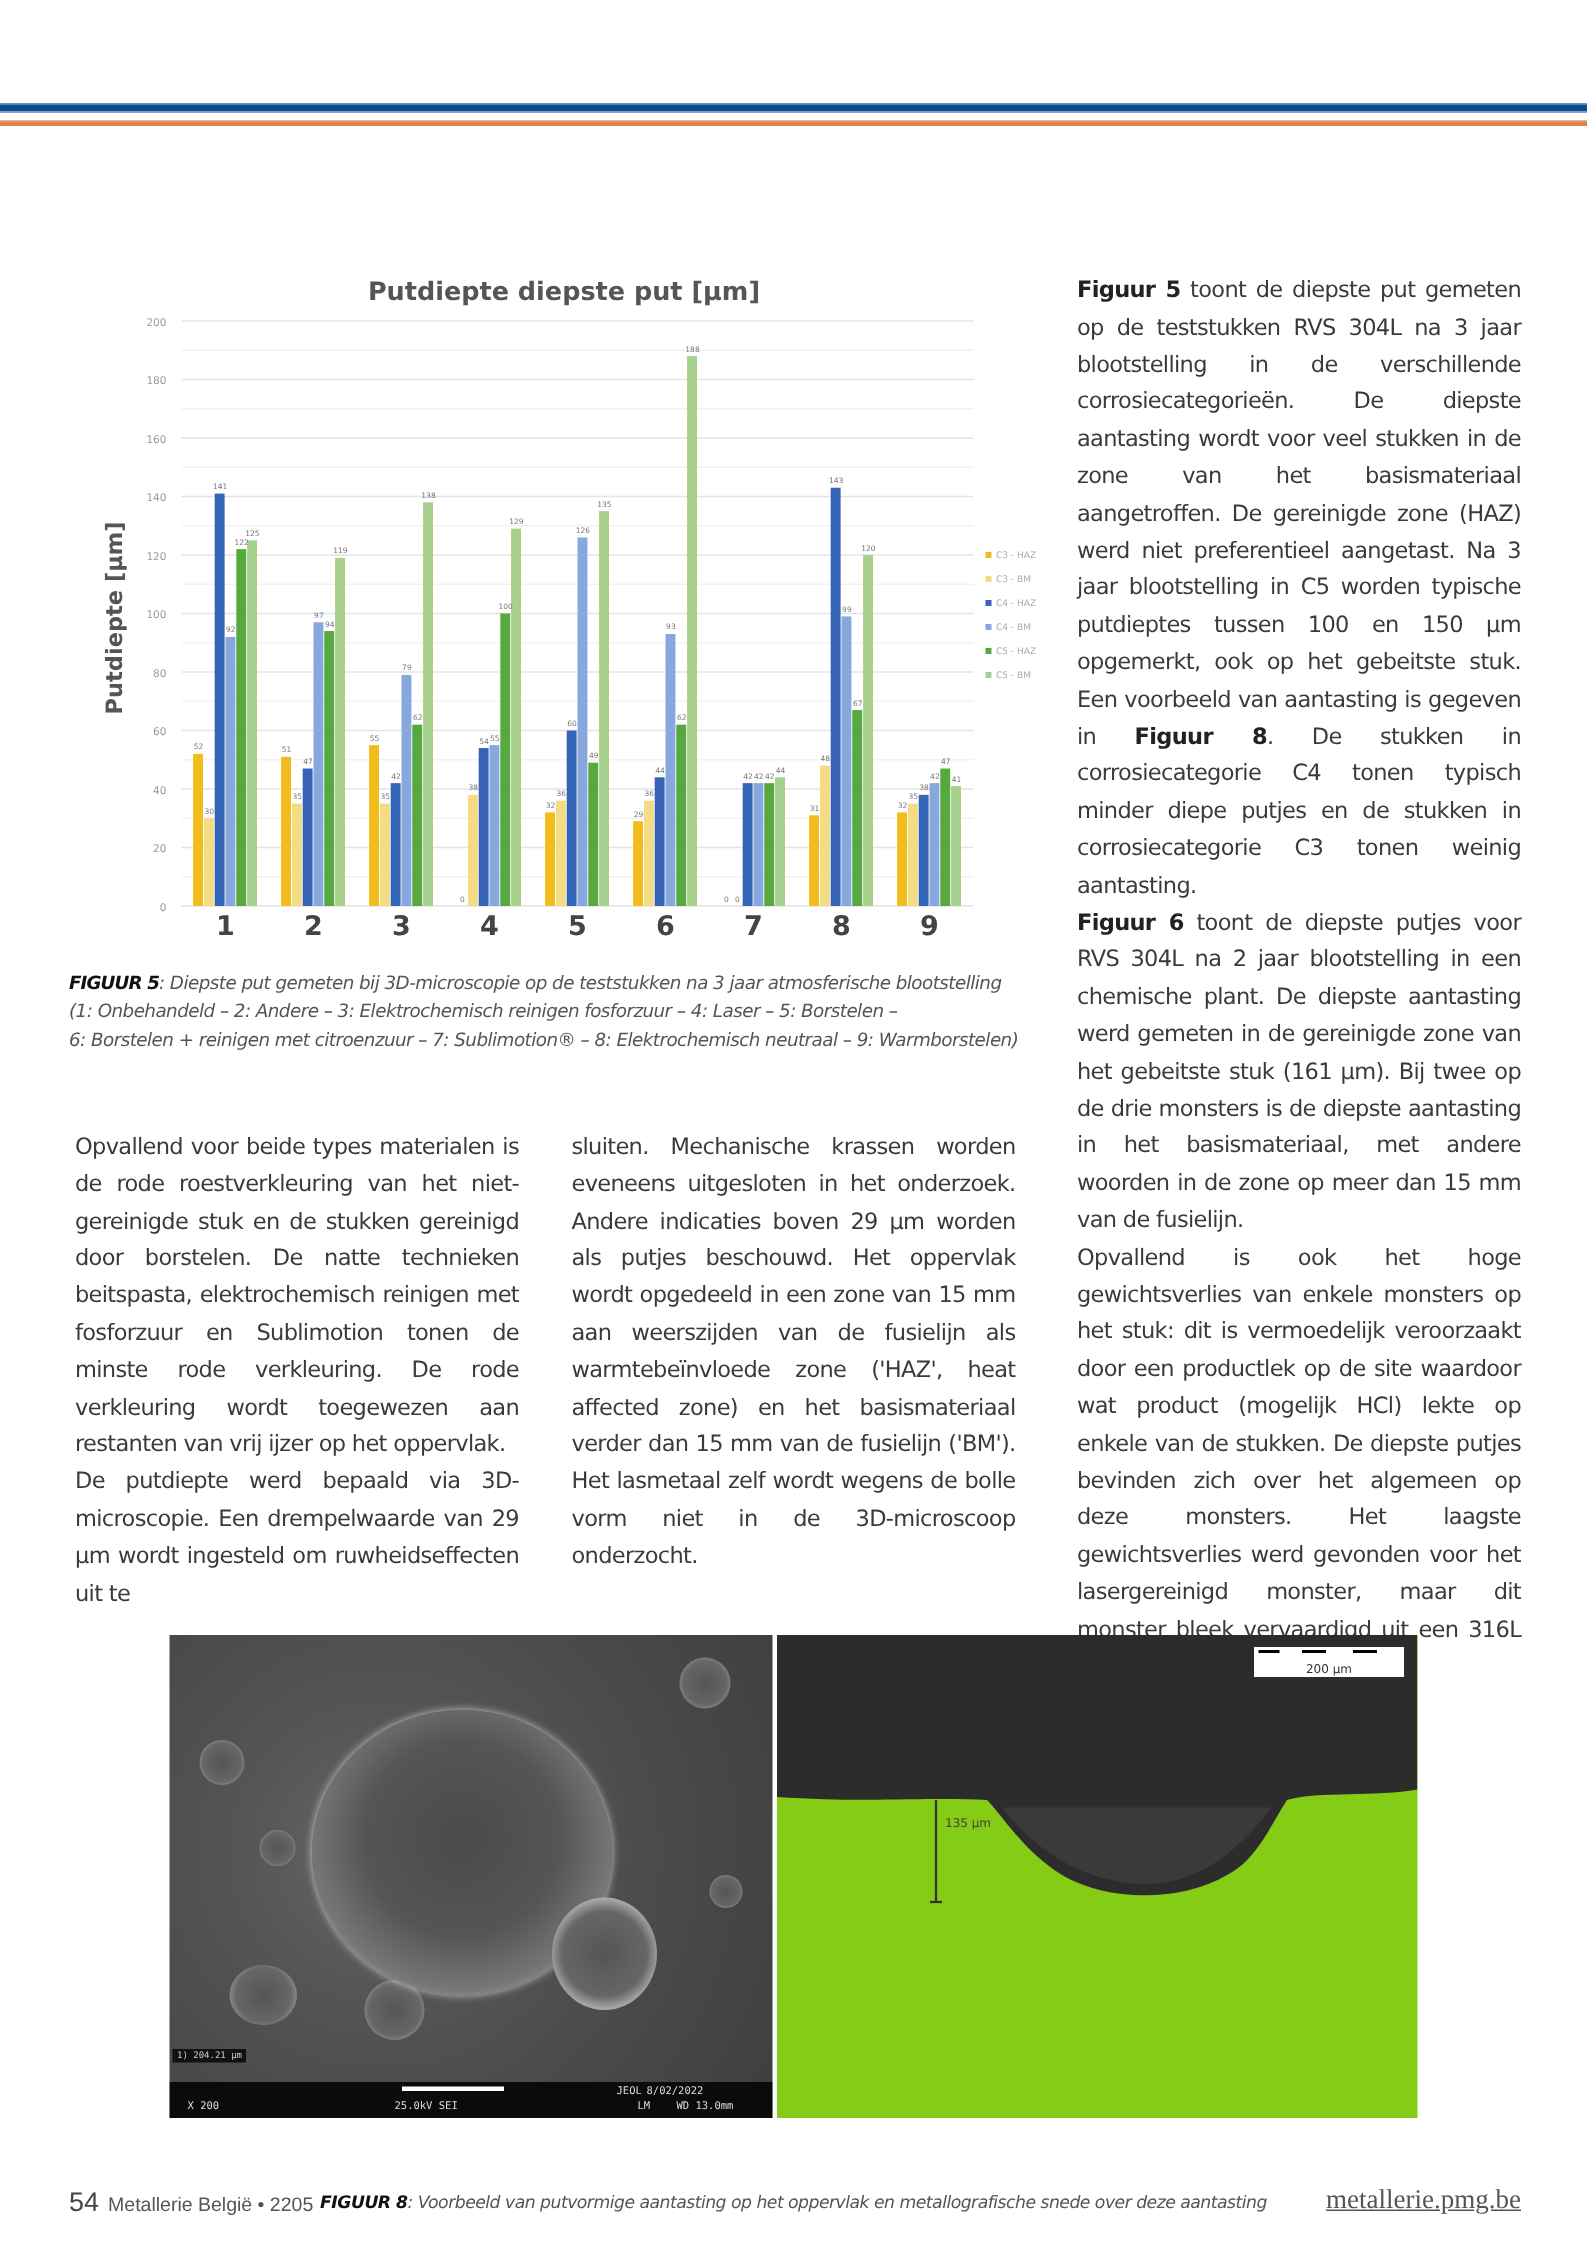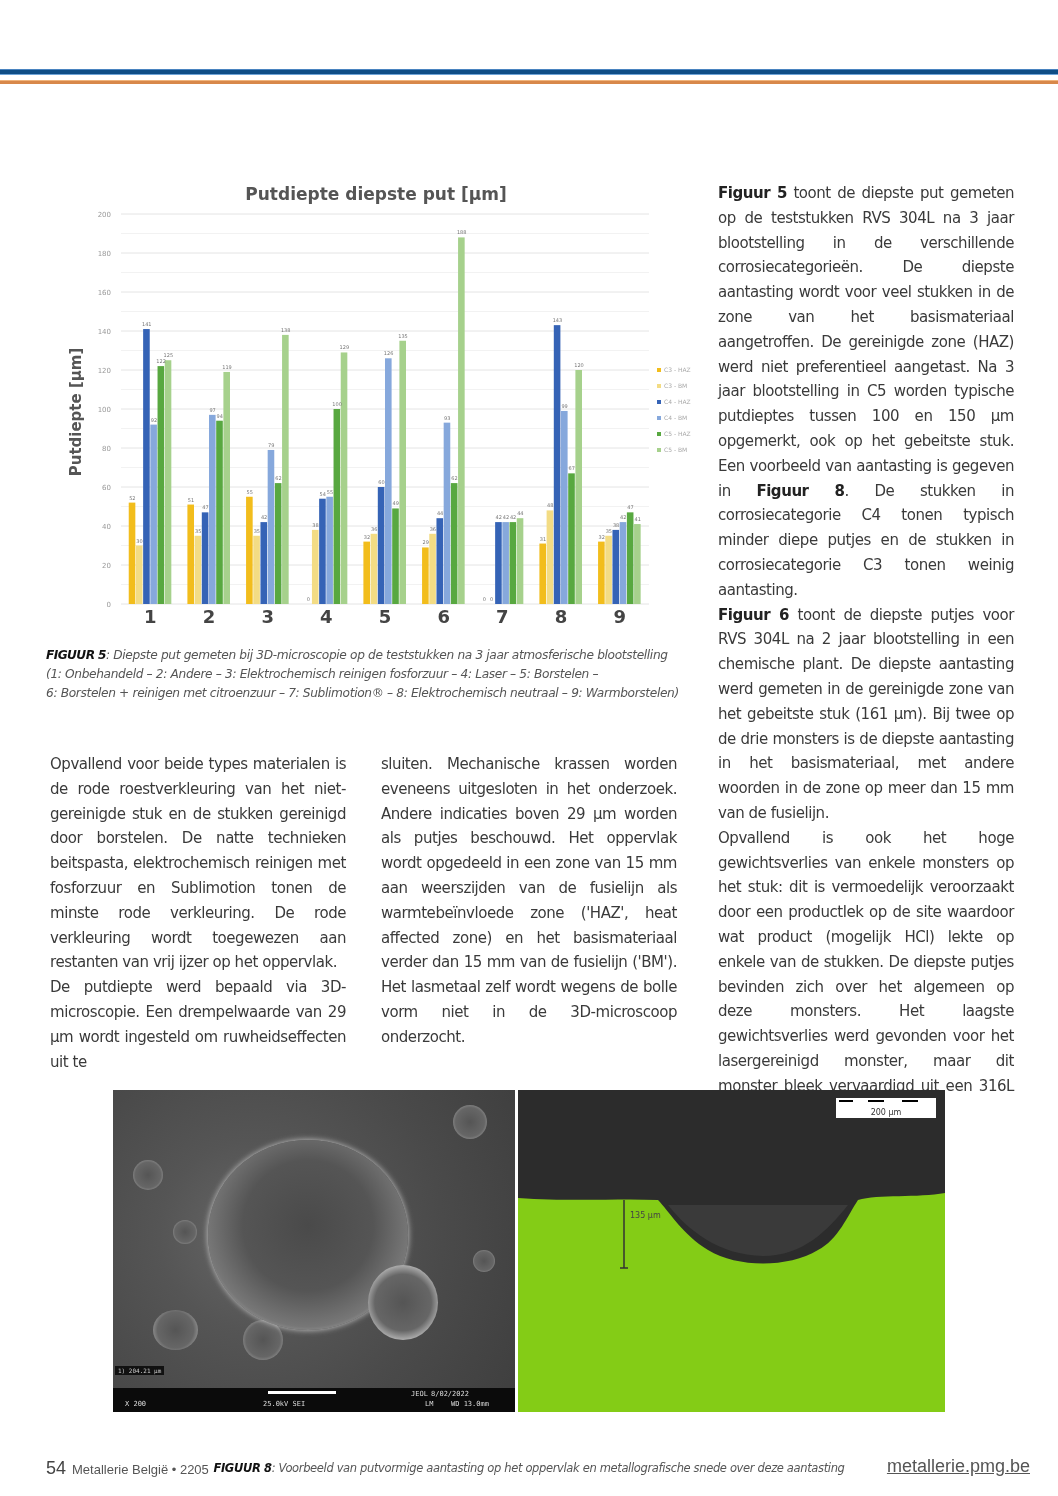--- a/index.html
+++ b/index.html
@@ -37,21 +37,21 @@
   .sem .meas { position: absolute; left: 2px; top: 276px; background: #111; color: #ccc; font-family: "DejaVu Sans Mono", monospace; font-size: 6px; padding: 1px 3px; }
 
   .metal { position: absolute; left: 405px; top: 0; width: 427px; height: 322px; background: #84cc16; overflow: hidden; }
   .metal svg { width: 100%; height: 100%; }
 
   .caption8 { position: absolute; left: 0; top: 1425px; width: 1058px; text-align: center; font-size: 11.5px; color: #555; font-style: italic; letter-spacing: -0.35px; margin-top: 36px; }
   .caption8 .fig { font-weight: bold; color: #111; }
 
   .footer-left { position: absolute; left: 46px; top: 1458px; font-size: 13px; color: #555; font-family: "Liberation Sans", sans-serif; }
   .footer-left .pg { font-size: 18px; color: #444; margin-right: 6px; }
-  .footer-right { position: absolute; right: 28px; top: 1456px; font-size: 18px; color: #555; text-decoration: underline; font-family: Liberation Sans, sans-serif; }
+  .footer-right { position: absolute; right: 44px; top: 1456px; font-size: 18px; color: #555; text-decoration: underline; font-family: Liberation Serif, serif; }
 </style>
 </head>
 <body>
 
 <div class="rule-blue"></div>
 <div class="rule-orange"></div>
 
 <div id="chart">
   <svg id="chart-svg" viewBox="0 0 650 455" xmlns="http://www.w3.org/2000/svg">
     <rect x="0" y="0" width="650" height="455" fill="#ffffff"></rect>

